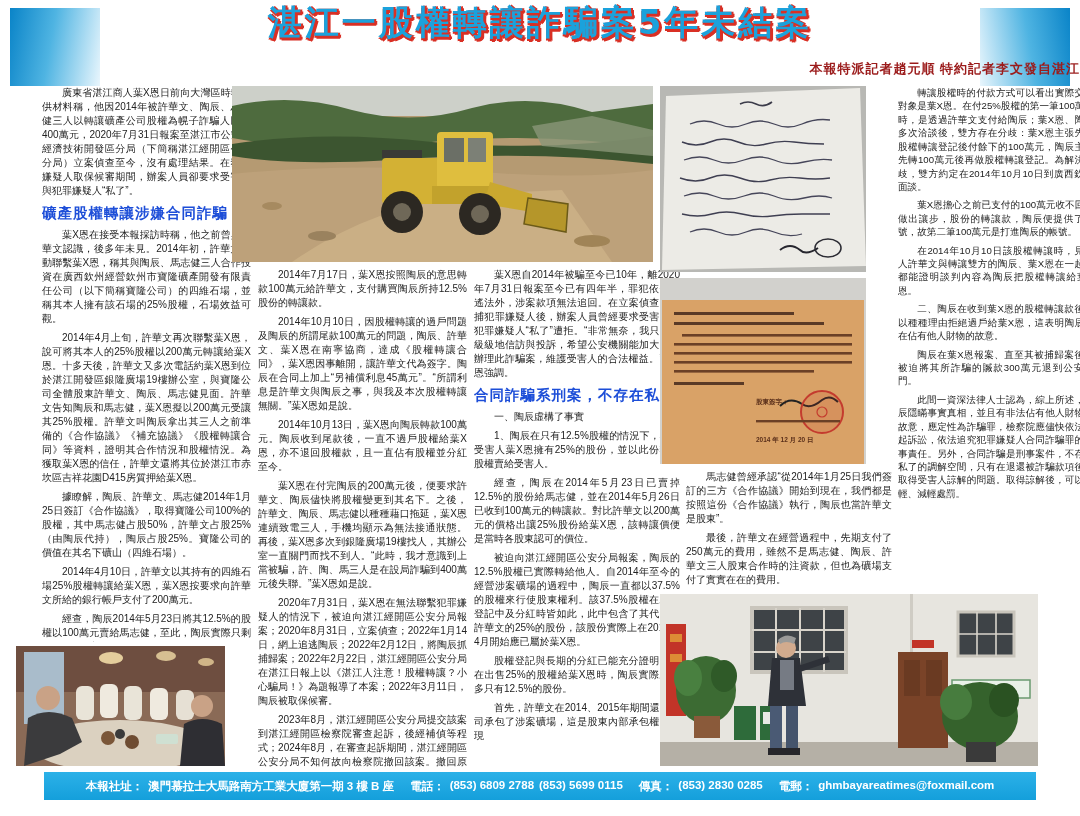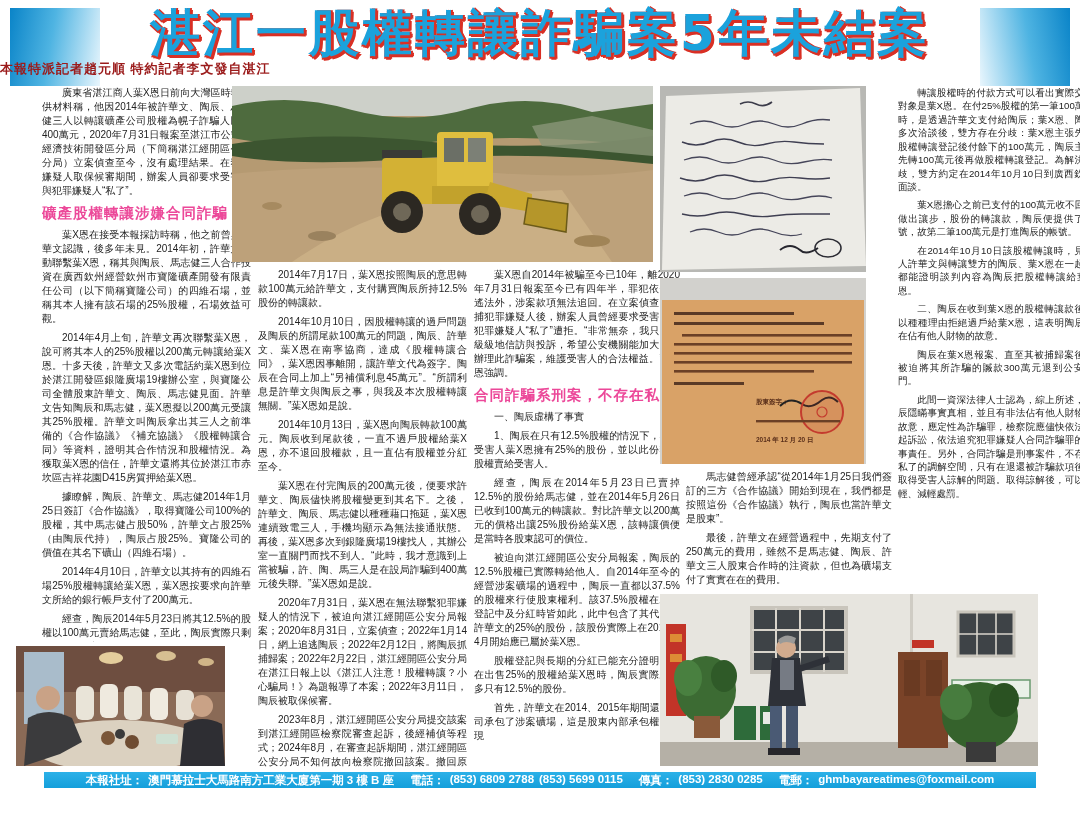--- a/index.html
+++ b/index.html
@@ -4,45 +4,45 @@
 <style>
   html,body{margin:0;padding:0;background:#ffffff;}
   .page{position:relative;width:1080px;height:816px;background:#ffffff;overflow:hidden;
         font-family:"Liberation Sans",sans-serif;color:#222;}
   
   .corner{position:absolute;top:8px;width:90px;height:78px;}
   .corner-l{left:10px;background:linear-gradient(100deg,#0a84c8 0%,#4fb4e2 45%,#e9f6fd 100%);}
   .corner-r{right:10px;background:linear-gradient(260deg,#0a84c8 0%,#4fb4e2 45%,#e9f6fd 100%);}
   .headline{position:absolute;left:0;right:0;top:0;margin:0;text-align:center;
             font-family:"DejaVu Sans","Liberation Sans",sans-serif;
-            font-size:50px;font-weight:900;letter-spacing:3px;color:#1ba2dc;
+            font-size:34px;font-weight:900;letter-spacing:3px;color:#1ba2dc;
             text-shadow:2px 0 0 #d93025,0 2px 0 #d93025,3px 2px 0 #d93025,2px 3px 0 #d93025;}
-  .byline{position:absolute;left:0;right:0;top:60px;text-align:left;
+  .byline{position:absolute;left:0;right:0;top:60px;text-align:right;
           font-size:13px;font-weight:bold;color:#9b1b1b;letter-spacing:1px;}
   
   .col{position:absolute;overflow:hidden;font-size:10px;line-height:1.4;text-align:justify;margin-left:26px;}
   .col p{margin:0 0 5px;text-indent:2em;}
-  .col h2{font-family:"Liberation Serif",serif;font-size:14.5px;font-weight:bold;color:#ec4899;
+  .col h2{font-family:"Liberation Serif",serif;font-size:14.5px;font-weight:bold;color:#1d4ed8;
           letter-spacing:1px;margin:3px 0 5px;text-indent:0;}
   #col1{left:16px;top:86px;width:209px;height:556px;}
   #col2{left:232px;top:268px;width:209px;height:500px;}
   #col3{left:448px;top:268px;width:206px;height:500px;}
   #col4{left:660px;top:470px;width:206px;height:122px;}
   #col5{left:872px;top:86px;width:196px;height:506px;font-size:9.6px;}
   
   .photo{position:absolute;overflow:hidden;}
   .photo svg{display:block;width:100%;height:100%;}
   #photo-excavator{left:232px;top:86px;width:421px;height:176px;}
   #photo-note{left:660px;top:86px;width:206px;height:186px;}
   #photo-document{left:660px;top:278px;width:206px;height:186px;}
   #photo-banquet{left:16px;top:646px;width:209px;height:120px;}
   #photo-building{left:660px;top:594px;width:378px;height:172px;}
   .doc-tiny{font-size:6.5px;fill:#5a2f1a;font-weight:bold;}
   
-  .footer-bar{position:absolute;left:44px;right:44px;top:772px;height:16px;
+  .footer-bar{position:absolute;left:44px;right:44px;top:772px;height:28px;
               background:linear-gradient(180deg,#2cb1e8,#149fdb);color:#ffffff;
               display:flex;align-items:center;justify-content:center;gap:16px;
               font-size:11.5px;font-weight:bold;white-space:nowrap;}
   .footer-bar .grp{display:flex;gap:5px;}
 </style>
 </head>
 <body>
 
 <div class="page">
 

